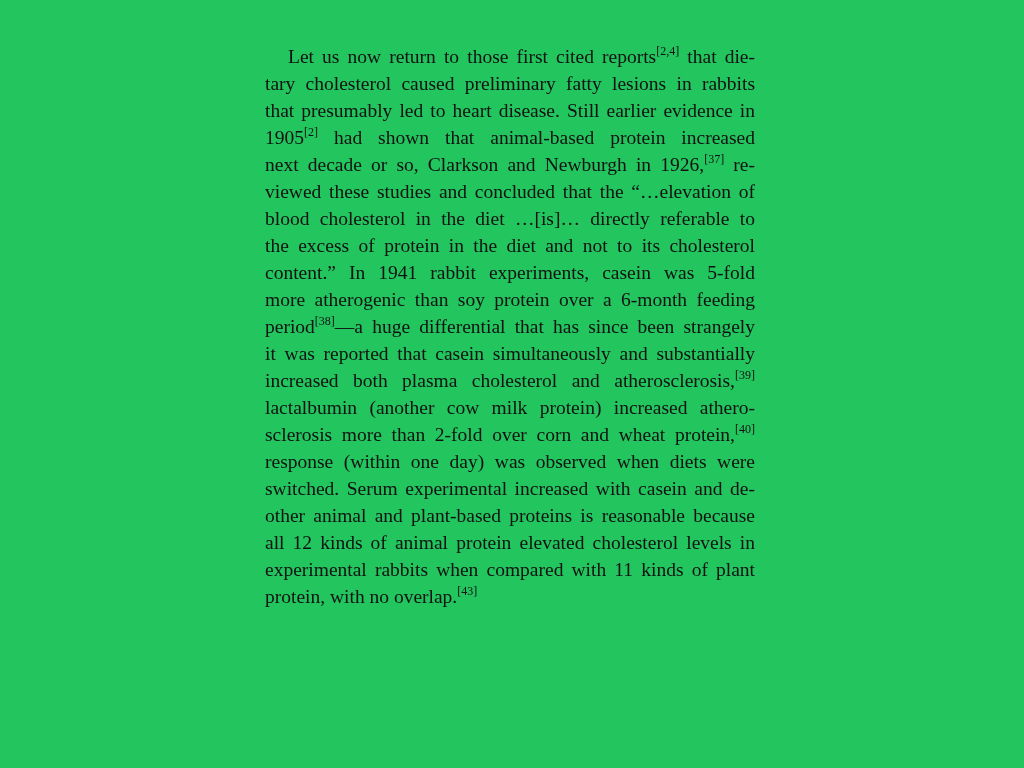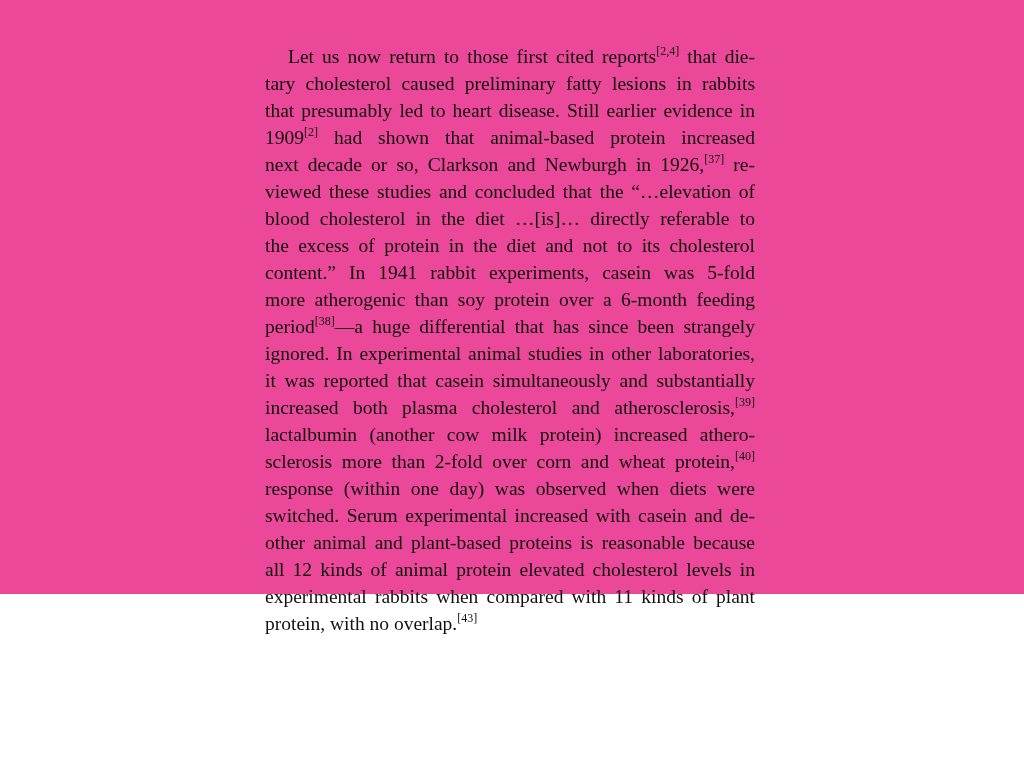--- a/index.html
+++ b/index.html
@@ -6,22 +6,22 @@
       margin: 0;
       padding: 0;
       background: #ffffff;
       width: 1024px;
       height: 768px;
       overflow: hidden;
     }
     .page {
       position: relative;
       width: 1024px;
-      height: 594px;
-      background: #ec4899;
+      height: 768px;
+      background: #22c55e;
     }
     .para {
       position: absolute;
       left: 265px;
       top: 43px;
       width: 490px;
       font-family: "Liberation Serif", "DejaVu Serif", serif;
       font-size: 19.5px;
       color: #111111;
     }
@@ -50,29 +50,28 @@
     }
   </style>
 </head>
 <body>
 
 <div class="page">
   <div class="para">
     <span class="line first"><span>Let us now return to those first cited reports</span><sup class="cite">[2,4]</sup><span> that die-</span></span>
     <span class="line"><span>tary cholesterol caused preliminary fatty lesions in rabbits</span></span>
     <span class="line"><span>that presumably led to heart disease. Still earlier evidence in</span></span>
-    <span class="line"><span>1909</span><sup class="cite">[2]</sup><span> had shown that animal-based protein increased</span></span>
+    <span class="line"><span>1905</span><sup class="cite">[2]</sup><span> had shown that animal-based protein increased</span></span>
     <span class="line"><span>next decade or so, Clarkson and Newburgh in 1926,</span><sup class="cite">[37]</sup><span> re-</span></span>
     <span class="line"><span>viewed these studies and concluded that the “…elevation of</span></span>
     <span class="line"><span>blood cholesterol in the diet …[is]… directly referable to</span></span>
     <span class="line"><span>the excess of protein in the diet and not to its cholesterol</span></span>
     <span class="line"><span>content.” In 1941 rabbit experiments, casein was 5-fold</span></span>
     <span class="line"><span>more atherogenic than soy protein over a 6-month feeding</span></span>
     <span class="line"><span>period</span><sup class="cite">[38]</sup><span>—a huge differential that has since been strangely</span></span>
-    <span class="line"><span>ignored. In experimental animal studies in other laboratories,</span></span>
     <span class="line"><span>it was reported that casein simultaneously and substantially</span></span>
     <span class="line"><span>increased both plasma cholesterol and atherosclerosis,</span><sup class="cite">[39]</sup></span>
     <span class="line"><span>lactalbumin (another cow milk protein) increased athero-</span></span>
     <span class="line"><span>sclerosis more than 2-fold over corn and wheat protein,</span><sup class="cite">[40]</sup></span>
     <span class="line"><span>response (within one day) was observed when diets were</span></span>
     <span class="line"><span>switched. Serum experimental increased with casein and de-</span></span>
     <span class="line"><span>other animal and plant-based proteins is reasonable because</span></span>
     <span class="line"><span>all 12 kinds of animal protein elevated cholesterol levels in</span></span>
     <span class="line"><span>experimental rabbits when compared with 11 kinds of plant</span></span>
     <span class="line last"><span>protein, with no overlap.</span><sup class="cite">[43]</sup></span>

